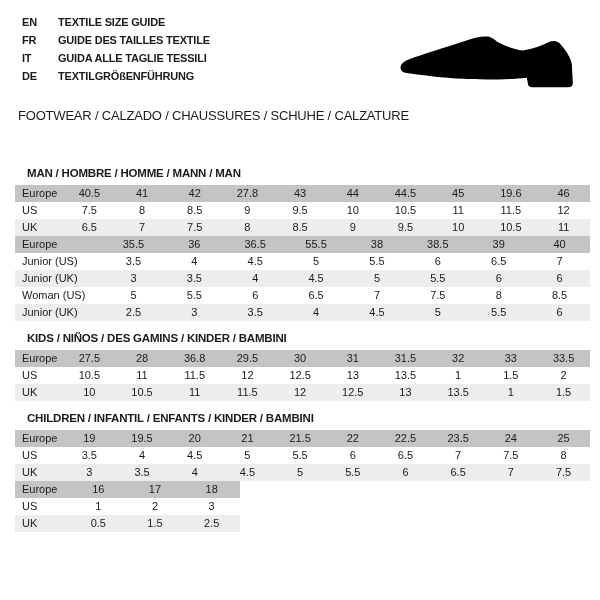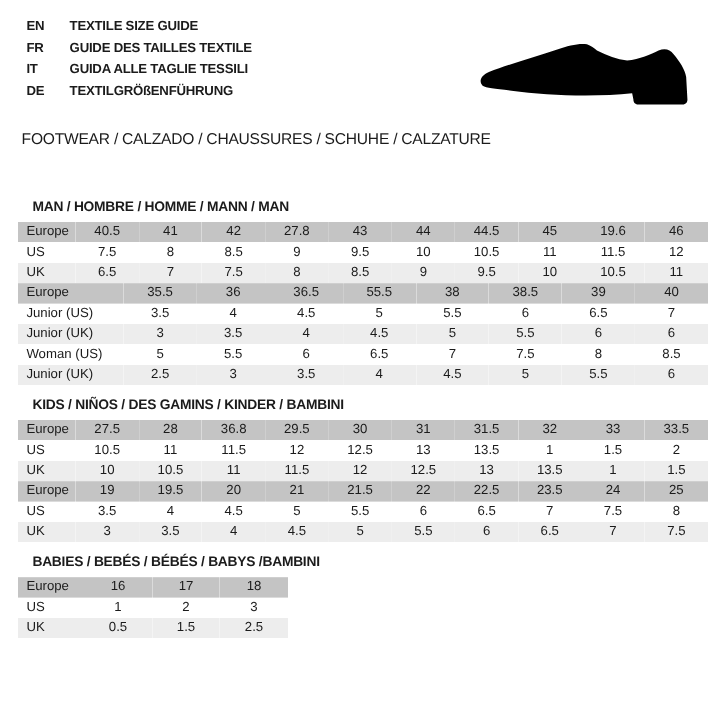--- a/index.html
+++ b/index.html
@@ -223,20 +223,21 @@
               <td>13</td>
               <td>13.5</td>
               <td>1</td>
               <td>1.5</td>
             </tr>
           </tbody>
       </table>
     </section>
 
     <section class="size-section std">
+      <h2 class="sec-title">CHILDREN / INFANTIL / ENFANTS / KINDER / BAMBINI</h2>
       <table>
         <tbody>
             <tr>
               <td>Europe</td>
               <td>19</td>
               <td>19.5</td>
               <td>20</td>
               <td>21</td>
               <td>21.5</td>
               <td>22</td>
@@ -269,21 +270,20 @@
               <td>6</td>
               <td>6.5</td>
               <td>7</td>
               <td>7.5</td>
             </tr>
           </tbody>
       </table>
     </section>
 
     <section class="size-section std narrow">
-      <h2 class="sec-title">BABIES  / BEBÉS / BÉBÉS / BABYS /BAMBINI</h2>
       <table>
         <tbody>
             <tr>
               <td>Europe</td>
               <td>16</td>
               <td>17</td>
               <td>18</td>
             </tr>
             <tr>
               <td>US</td>

